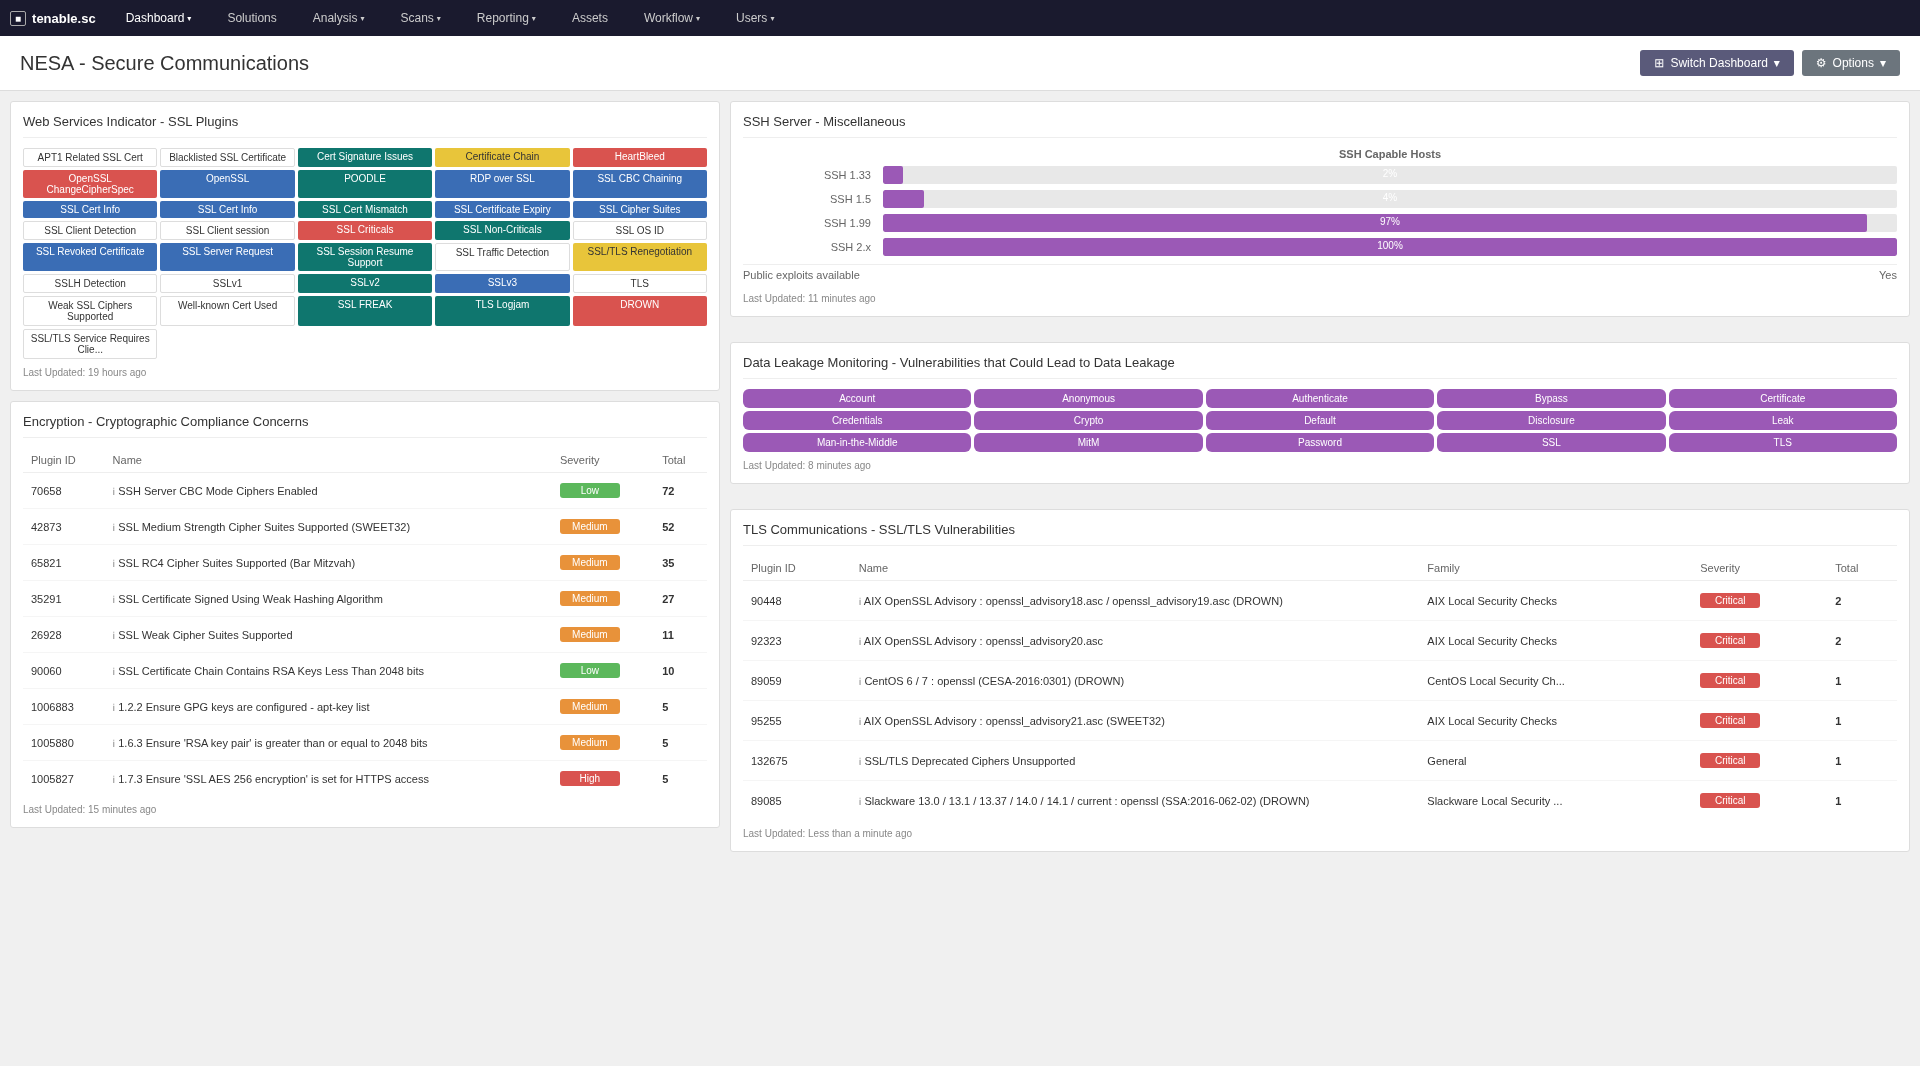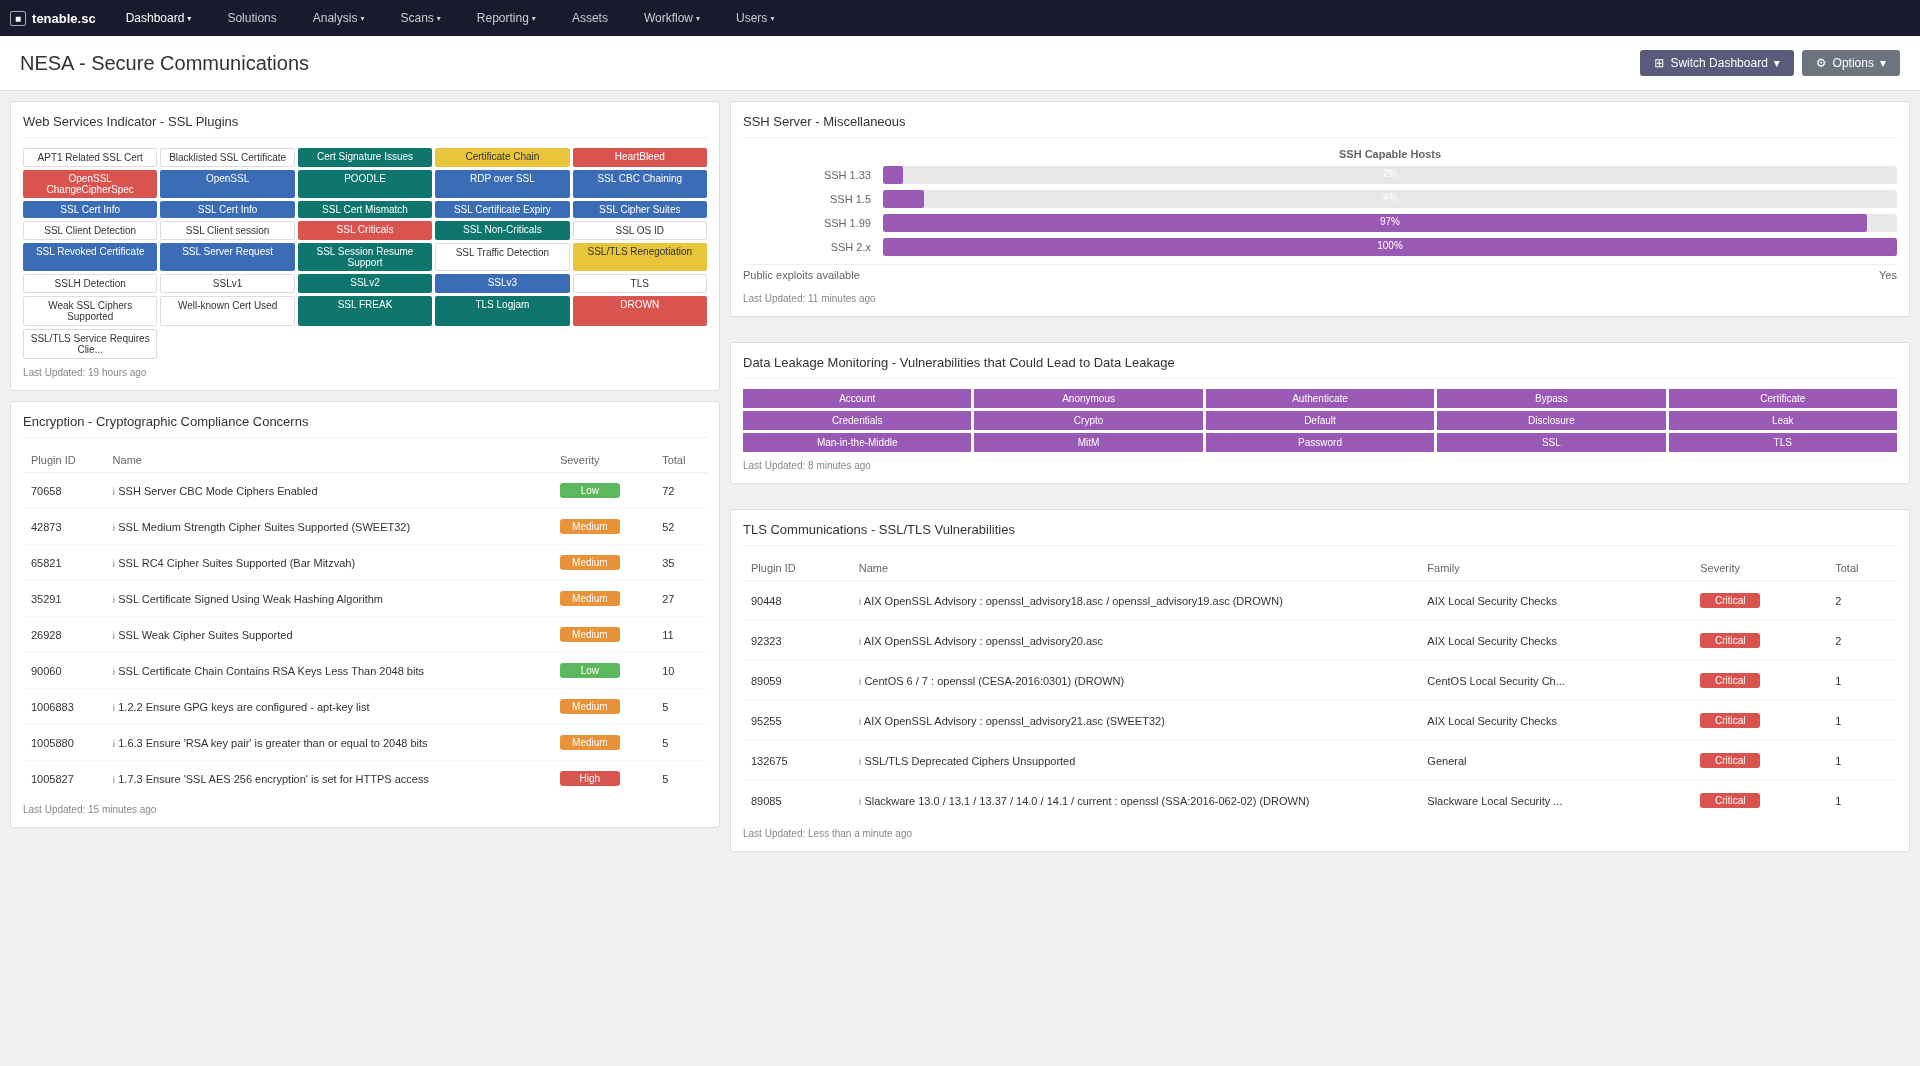--- a/index.html
+++ b/index.html
@@ -45,32 +45,32 @@
     .enc-table { width: 100%; border-collapse: collapse; }
     .enc-table th { text-align: left; padding: 6px 8px; font-size: 11px; color: #666; border-bottom: 1px solid #eee; font-weight: normal; }
     .enc-table td { padding: 10px 8px; border-bottom: 1px solid #f5f5f5; font-size: 11px; vertical-align: middle; }
     .enc-table tr:last-child td { border-bottom: none; }
     .info-icon { color: #888; cursor: pointer; font-size: 10px; }
     .badge { display: inline-block; padding: 2px 10px; border-radius: 3px; color: #fff; font-size: 10px; text-align: center; min-width: 60px; }
     .badge-low { background: #5cb85c; }
     .badge-medium { background: #e8923a; }
     .badge-high { background: #d9534f; }
     .badge-critical { background: #d9534f; }
-    .total-num { font-weight: normal; font-size: 12px; }
+    .total-num { font-weight: bold; font-size: 12px; }
     .ssh-row { display: flex; align-items: center; margin-bottom: 6px; }
     .ssh-label { width: 140px; text-align: right; padding-right: 12px; font-size: 11px; color: #666; flex-shrink: 0; }
     .ssh-bar-container { flex: 1; position: relative; }
     .ssh-header-row { display: flex; margin-bottom: 6px; }
     .ssh-header-label { width: 140px; flex-shrink: 0; }
     .ssh-header-title { flex: 1; text-align: center; font-size: 11px; color: #666; font-weight: bold; }
     .ssh-bar-bg { background: #e8e8e8; height: 18px; border-radius: 2px; position: relative; overflow: hidden; }
     .ssh-bar-fill { height: 100%; background: #9b59b6; border-radius: 2px; display: flex; align-items: center; justify-content: center; }
     .ssh-bar-text { font-size: 10px; color: #fff; position: absolute; left: 50%; transform: translateX(-50%); top: 2px; white-space: nowrap; }
     .ssh-public-row { display: flex; justify-content: space-between; margin-top: 8px; font-size: 11px; color: #666; padding: 4px 0; border-top: 1px solid #eee; }
-    .leak-cell { background: #9b59b6; color: #fff; padding: 4px 6px; text-align: center; font-size: 10px; border-radius: 0; cursor: pointer; }
+    .leak-cell { background: #9b59b6; color: #fff; padding: 4px 6px; text-align: center; font-size: 10px; border-radius: 6px; cursor: pointer; }
 
     
     .tls-table { width: 100%; border-collapse: collapse; }
     .tls-table th { text-align: left; padding: 6px 8px; font-size: 11px; color: #666; border-bottom: 1px solid #eee; font-weight: normal; }
     .tls-table td { padding: 12px 8px; border-bottom: 1px solid #f5f5f5; font-size: 11px; vertical-align: middle; }
     .tls-table tr:last-child td { border-bottom: none; }
   </style>
 </head>
 <body>
 

